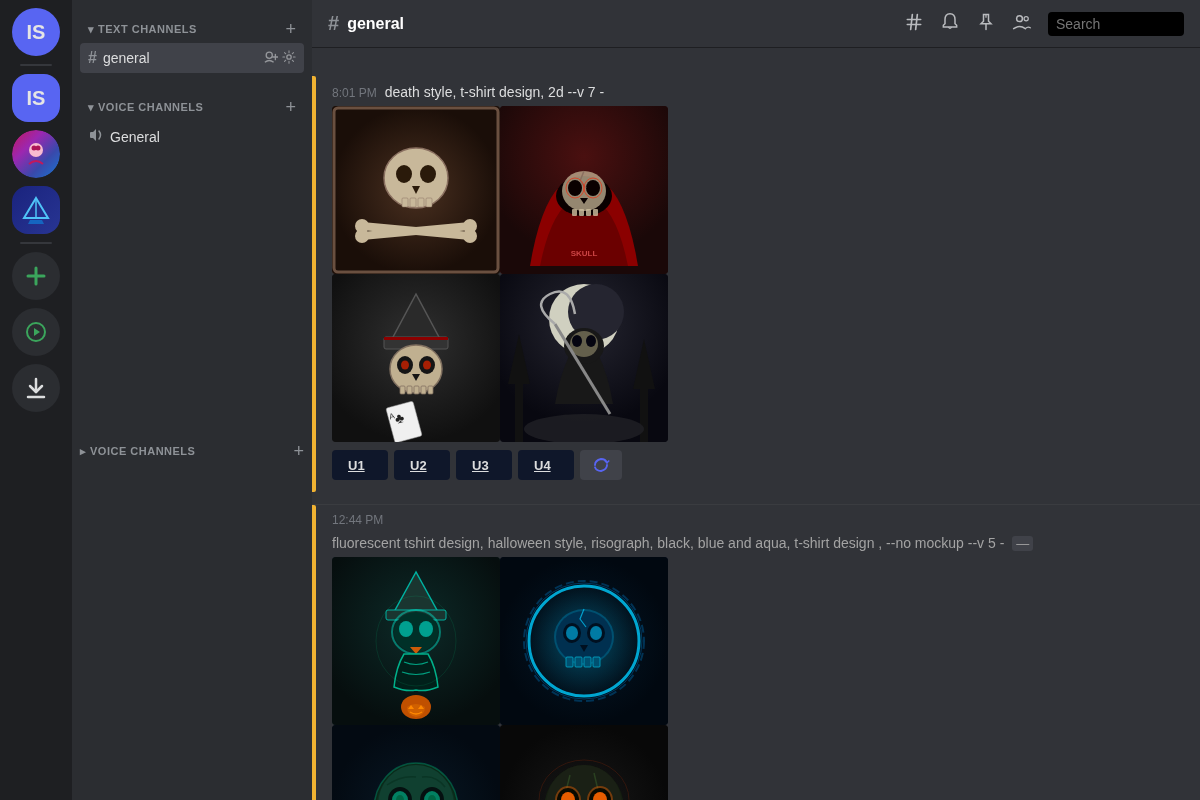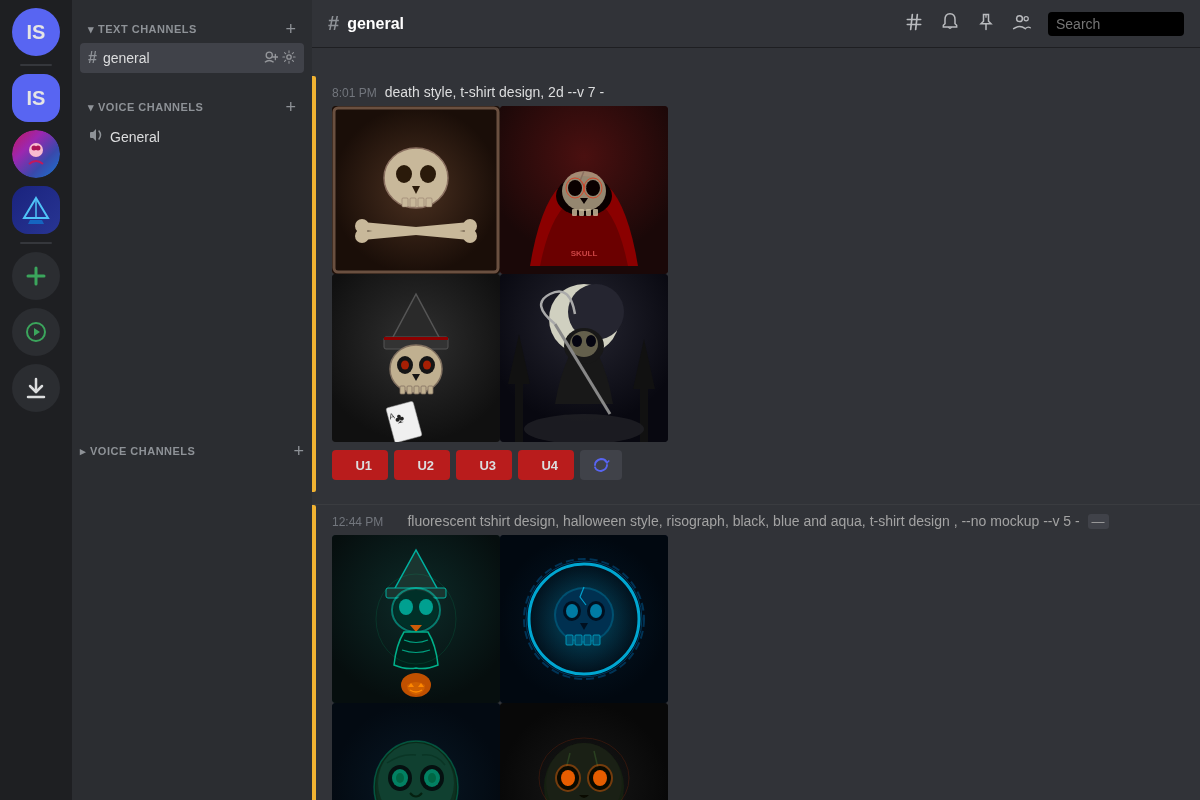--- a/index.html
+++ b/index.html
@@ -319,30 +319,31 @@
     }
 
     
     .action-row {
       display: flex;
       gap: 6px;
       margin-bottom: 4px;
     }
 
     .action-btn {
-      background: #b91c1c;
+      background: #0f172a;
       border: none;
       border-radius: 4px;
       color: #dcddde;
       font-size: 13px;
       font-weight: 600;
       padding: 6px 16px;
       cursor: pointer;
       min-width: 56px;
-      text-align: right;
+      text-align: left;
+      text-decoration: underline;
     }
 
     .action-btn-icon {
       background: #404249;
       border: none;
       border-radius: 4px;
       color: #5865f2;
       font-size: 16px;
       padding: 6px 12px;
       cursor: pointer;
@@ -685,21 +686,21 @@
           </button>
         </div>
 
       </div>
     </div>
 
     <div style="display:flex; padding: 8px 16px; gap: 12px; position:relative; margin-top:12px; border-top: 1px solid #3a3c40;">
       <div style="position:absolute; left:0; top:0; bottom:0; width:4px; background:#f0b232; border-radius:0 2px 2px 0;"></div>
 
       <div style="flex:1; padding-left:4px;">
-        <div style="display:flex; align-items:flex-end; gap:24px; margin-bottom:6px; flex-wrap:wrap;">
+        <div style="display:flex; align-items:flex-start; gap:8px; margin-bottom:6px; flex-wrap:wrap;flex-direction:column;">
           <span style="font-size:12px; color:#72767d;">12:44 PM</span>
           <span style="font-size:14px; color:#a3a3a3; flex:1;">
             <span>fluorescent tshirt design, halloween style, risograph, black, blue and aqua, t-shirt design , --no mockup --v 5 -</span>
             <span style="background:#404249; border-radius:3px; padding:0 4px; font-size:13px; margin-left:4px;">—</span>
           </span>
         </div>
 
         <div class="image-grid">
 
           <div class="image-cell img-fluor-1">

